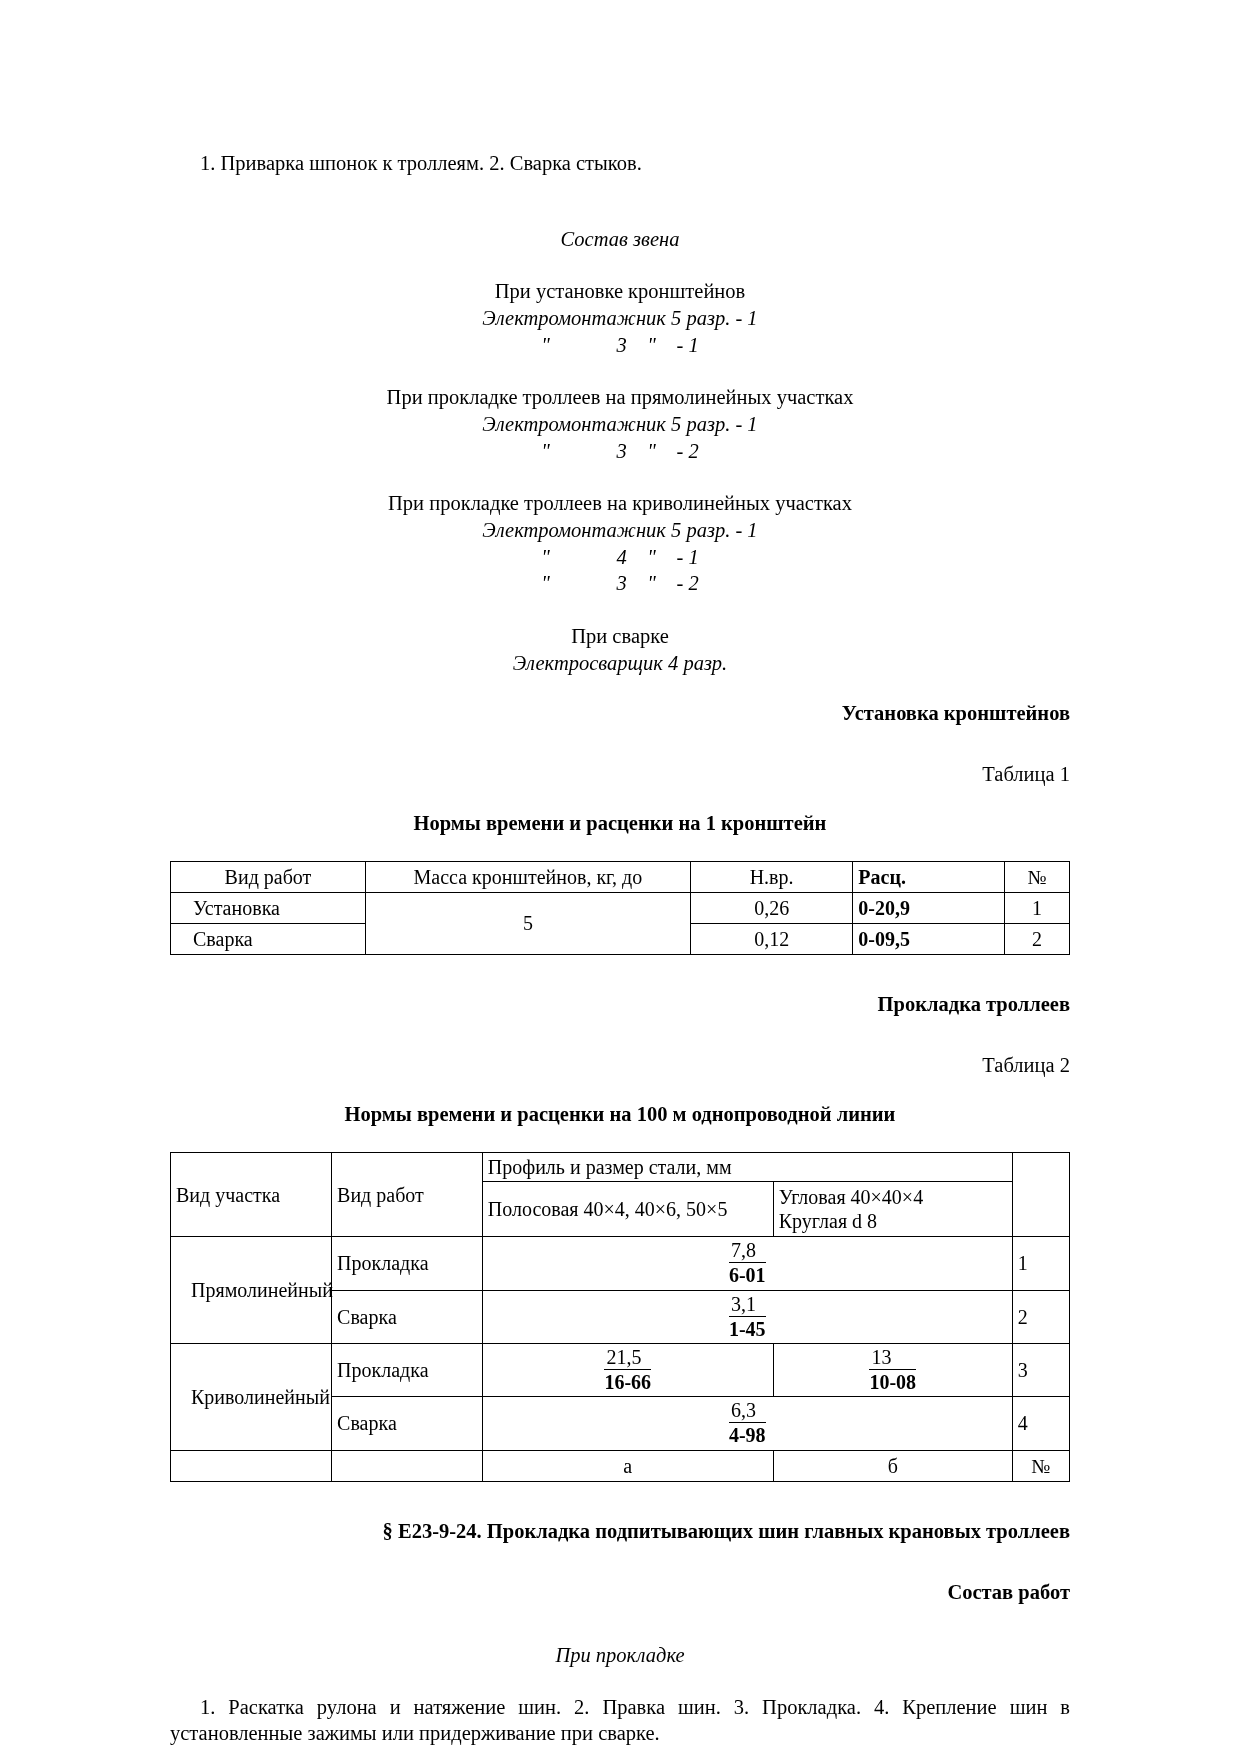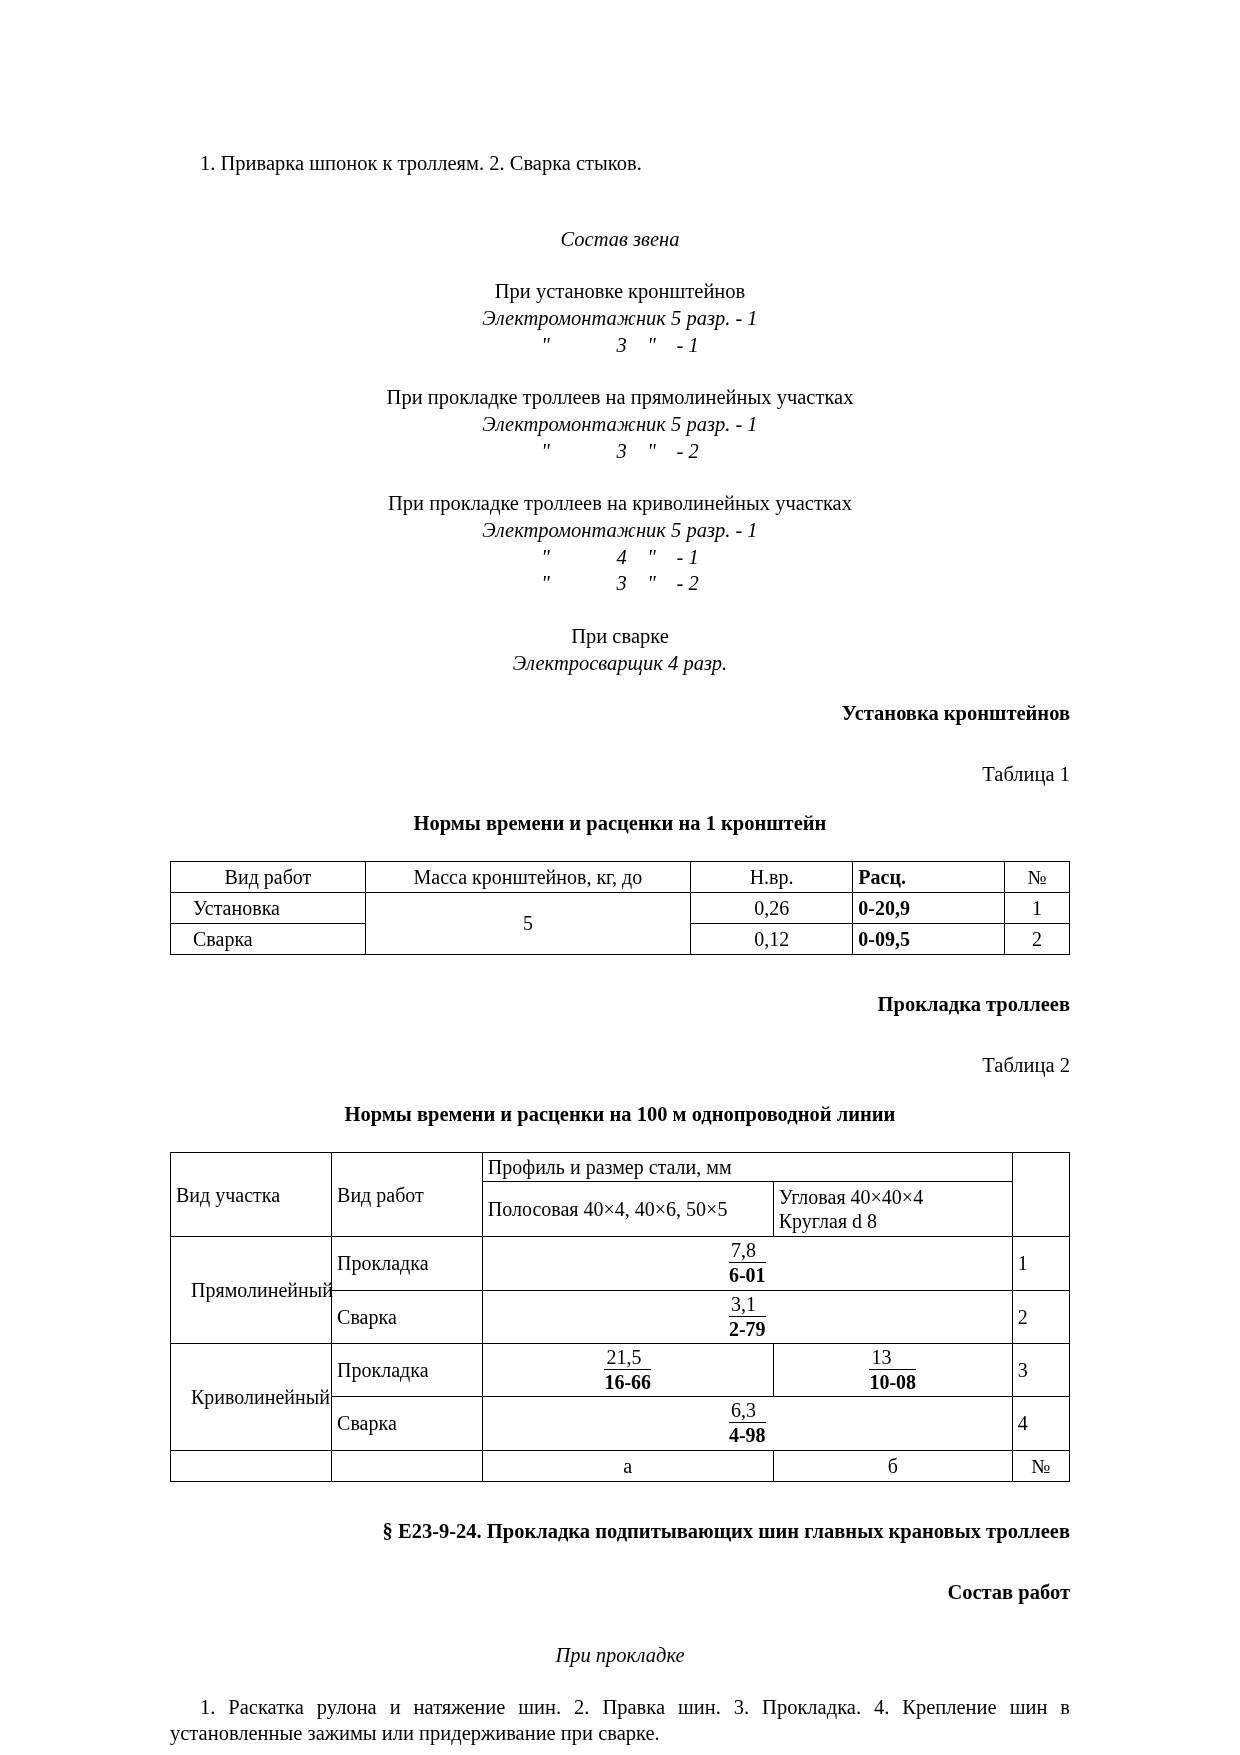--- a/index.html
+++ b/index.html
@@ -258,21 +258,21 @@
           </span>
         </td>
         <td class="c-center">1</td>
       </tr>
 
       <tr class="row-tall">
         <td class="c-center">Сварка</td>
         <td class="cell-frac" colspan="2">
           <span class="frac">
             <span class="num">3,1</span>
-            <span class="den">2-79</span>
+            <span class="den">1-45</span>
           </span>
         </td>
         <td class="c-center">2</td>
       </tr>
 
       <tr class="row-tall">
         <td class="c-left" rowspan="2">Криволинейный</td>
         <td class="c-center">Прокладка</td>
         <td class="cell-frac">
           <span class="frac">

